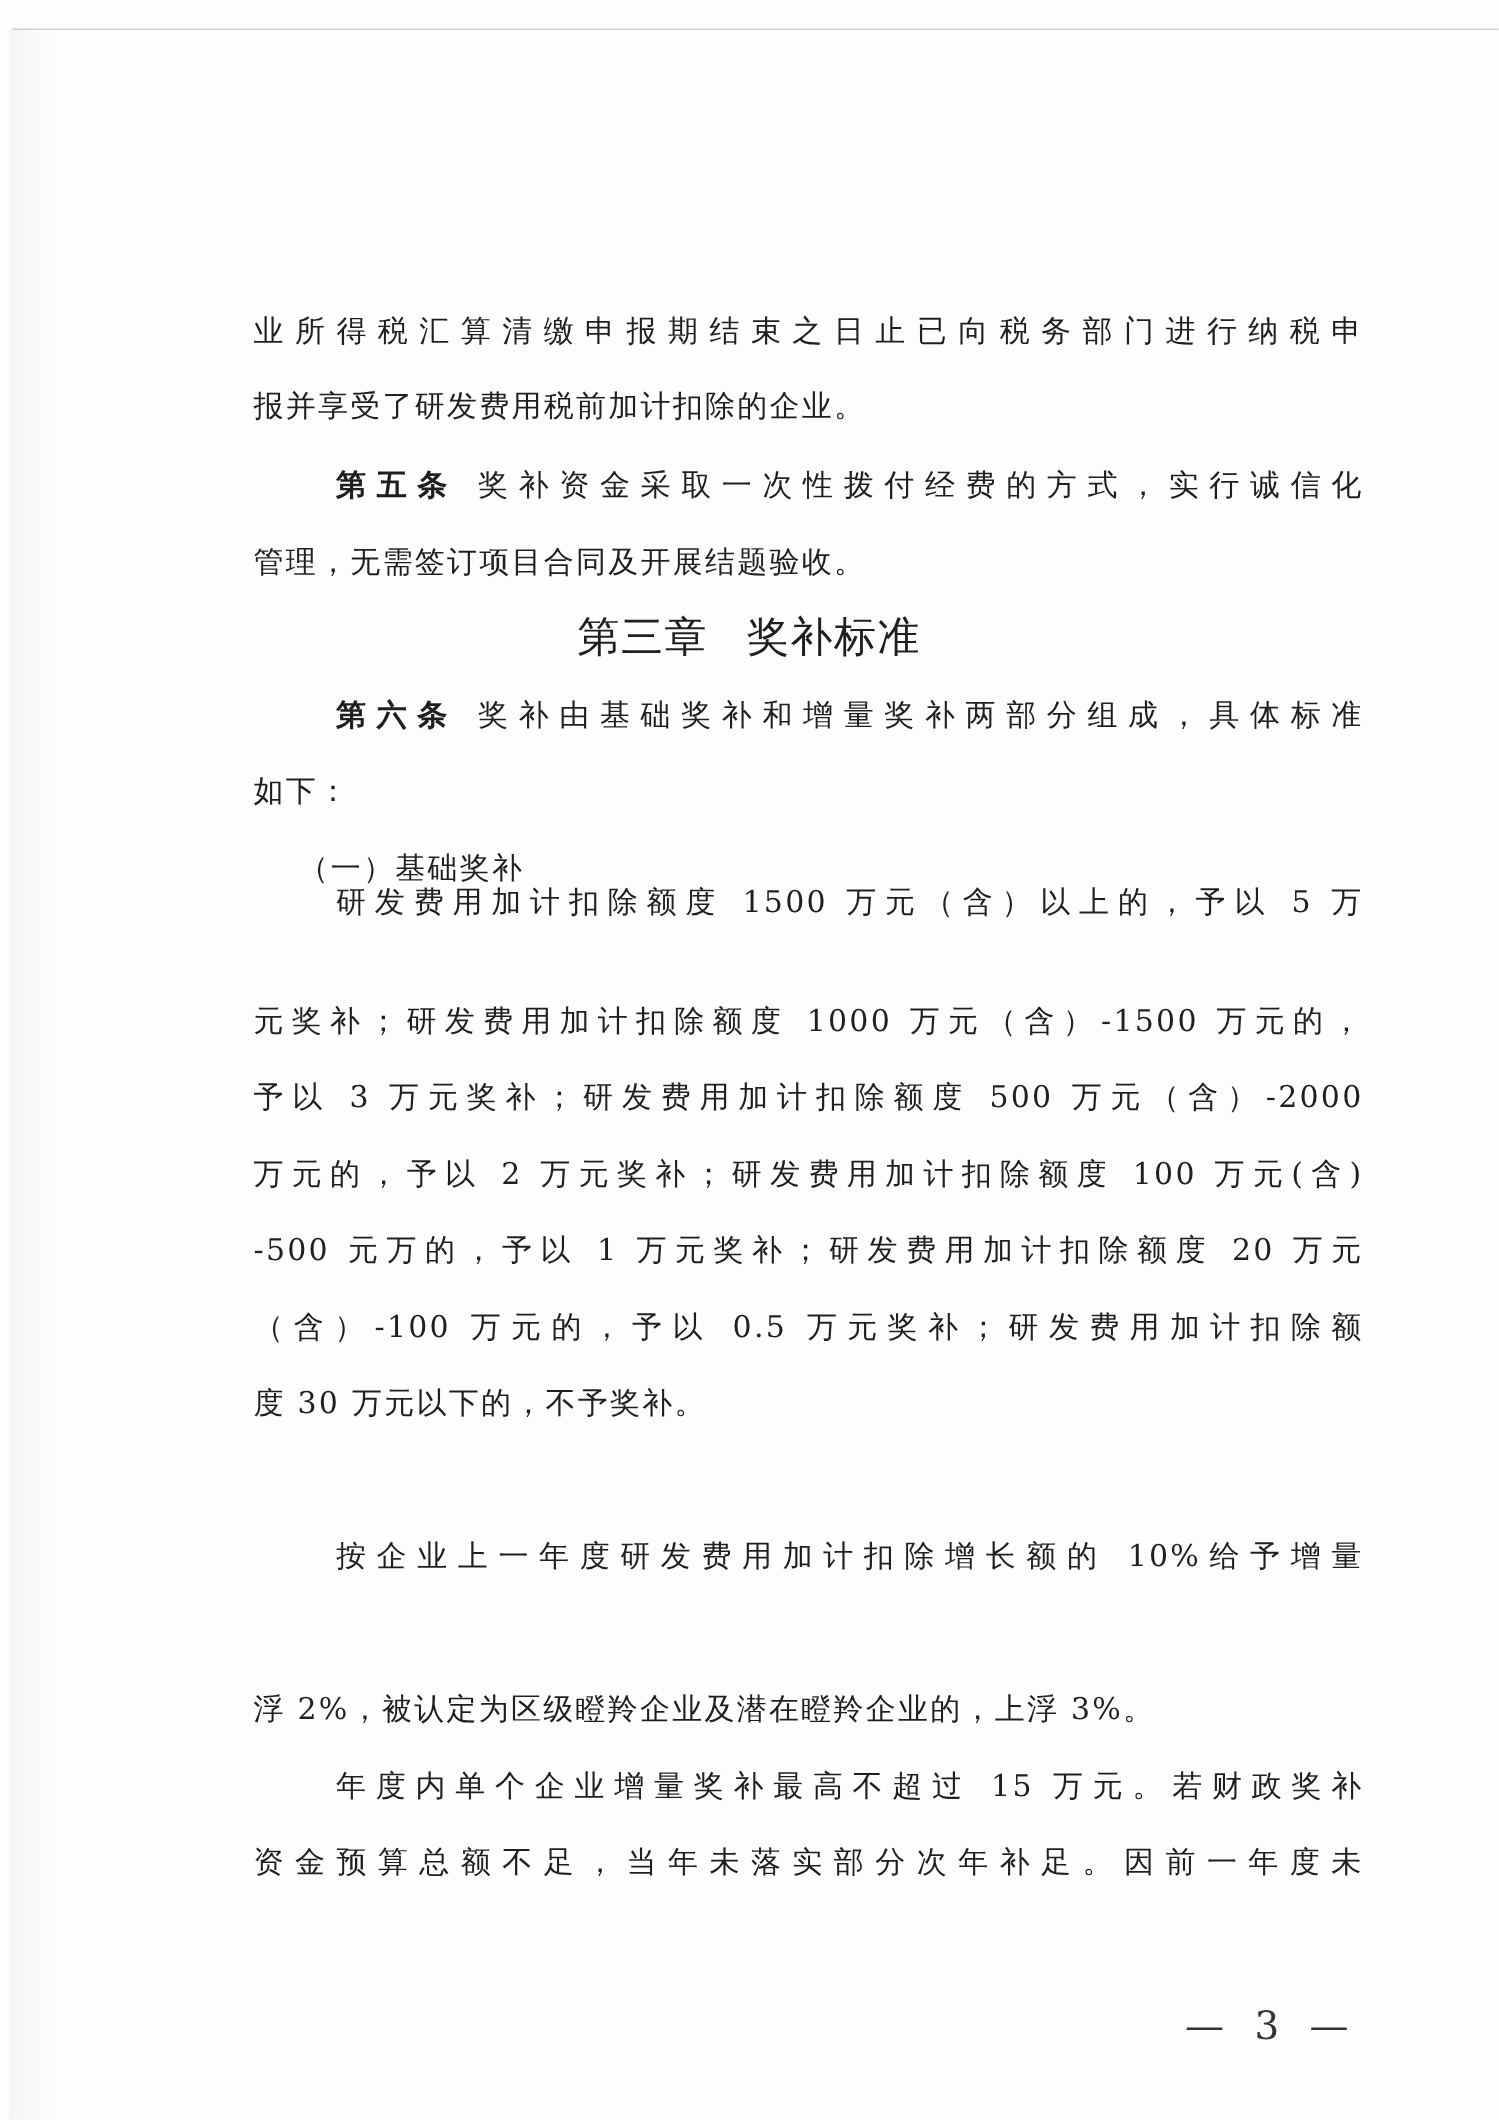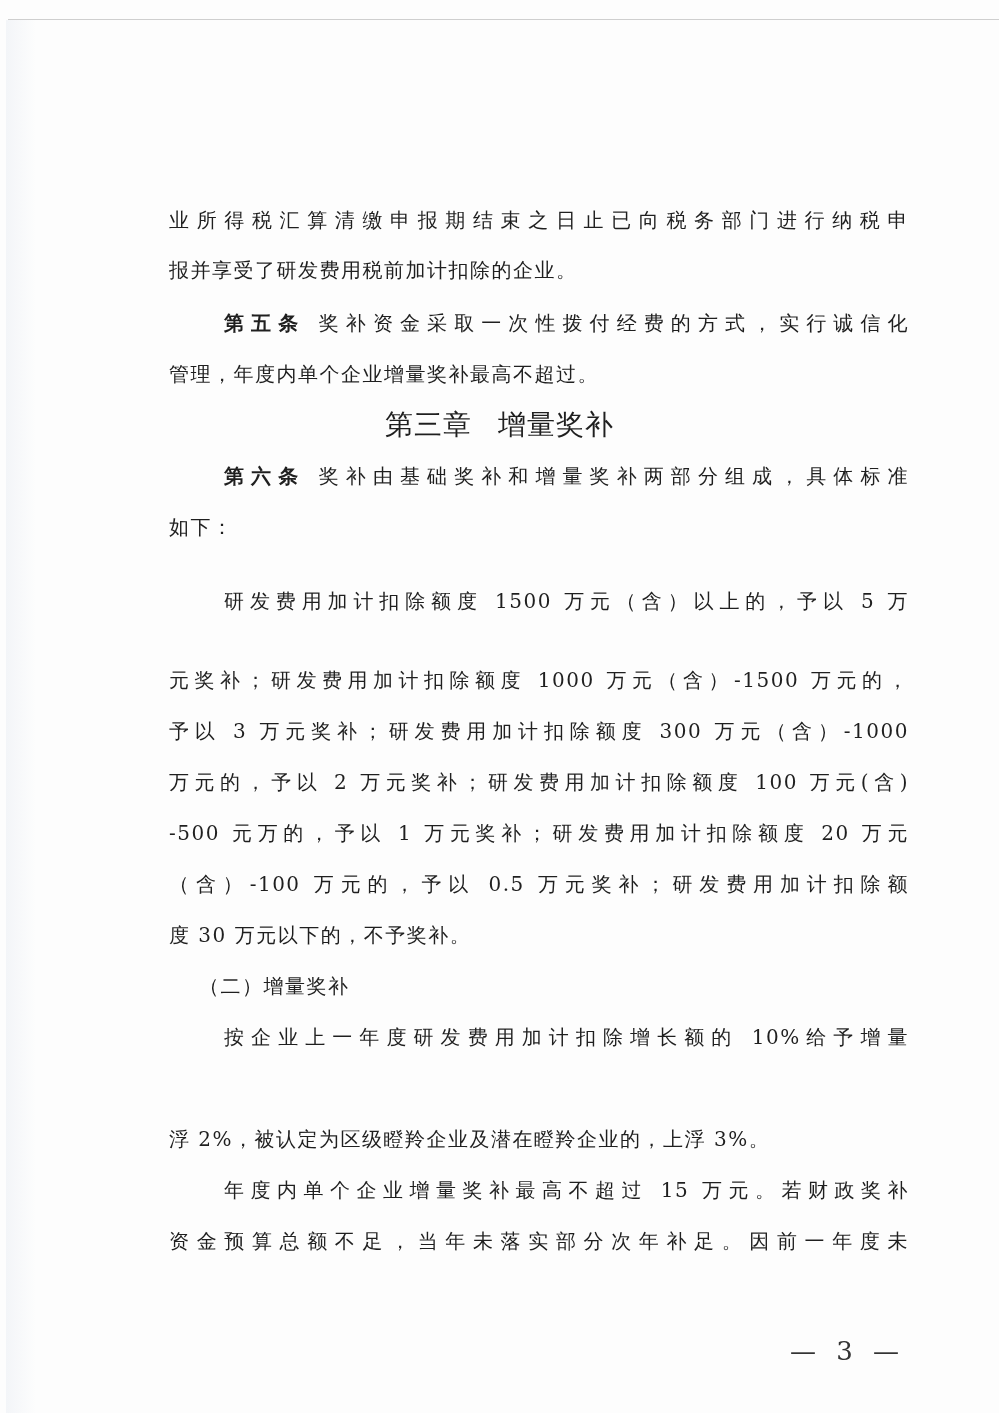--- a/index.html
+++ b/index.html
@@ -80,36 +80,36 @@
 <body>
 
 <div class="page">
   <div class="left-shade"></div>
   <div class="top-rule"></div>
 
   <div class="line justify" style="top:203px">业所得税汇算清缴申报期结束之日止已向税务部门进行纳税申</div>
   <div class="line" style="top:253px">报并享受了研发费用税前加计扣除的企业。</div>
 
   <div class="line indent justify" style="top:306px"><span class="bold">第五条</span><span> 奖补资金采取一次性拨付经费的方式，实行诚信化</span></div>
-  <div class="line" style="top:357px">管理，年度内单个企业增量奖补最高不超过。</div>
+  <div class="line" style="top:357px">管理，无需签订项目合同及开展结题验收。</div>
 
-  <div class="chapter" style="top:408px"><span>第三章</span><span>增量奖补</span></div>
+  <div class="chapter" style="top:408px"><span>第三章</span><span>奖补标准</span></div>
 
   <div class="line indent justify" style="top:459px"><span class="bold">第六条</span><span> 奖补由基础奖补和增量奖补两部分组成，具体标准</span></div>
   <div class="line" style="top:510px">如下：</div>
+  <div class="line" style="top:561px; left:175px">（一）基础奖补</div>
 
   <div class="line indent justify" style="top:584px">研发费用加计扣除额度 1500 万元（含）以上的，予以 5 万</div>
   <div class="line justify" style="top:663px">元奖补；研发费用加计扣除额度 1000 万元（含）-1500 万元的，</div>
-  <div class="line justify" style="top:714px">予以 3 万元奖补；研发费用加计扣除额度 300 万元（含）-1000</div>
+  <div class="line justify" style="top:714px">予以 3 万元奖补；研发费用加计扣除额度 500 万元（含）-2000</div>
   <div class="line justify" style="top:765px">万元的，予以 2 万元奖补；研发费用加计扣除额度 100 万元(含)</div>
   <div class="line justify" style="top:816px">-500 元万的，予以 1 万元奖补；研发费用加计扣除额度 20 万元</div>
   <div class="line justify" style="top:867px">（含）-100 万元的，予以 0.5 万元奖补；研发费用加计扣除额</div>
   <div class="line" style="top:918px">度 30 万元以下的，不予奖补。</div>
 
-  <div class="line" style="top:969px; left:175px">（二）增量奖补</div>
 
   <div class="line indent justify" style="top:1020px">按企业上一年度研发费用加计扣除增长额的 10%给予增量</div>
   <div class="line" style="top:1122px">浮 2%，被认定为区级瞪羚企业及潜在瞪羚企业的，上浮 3%。</div>
 
   <div class="line indent justify" style="top:1173px">年度内单个企业增量奖补最高不超过 15 万元。若财政奖补</div>
   <div class="line justify" style="top:1224px">资金预算总额不足，当年未落实部分次年补足。因前一年度未</div>
 
   <div class="page-number">— 3 —</div>
 </div>
 

